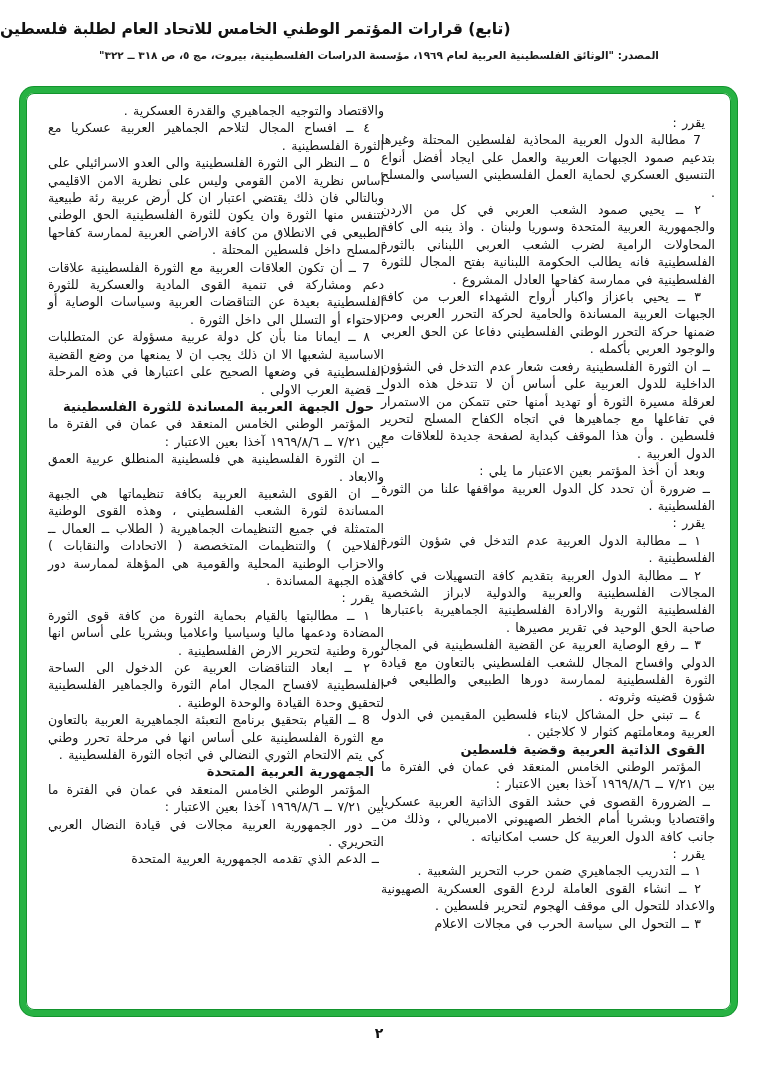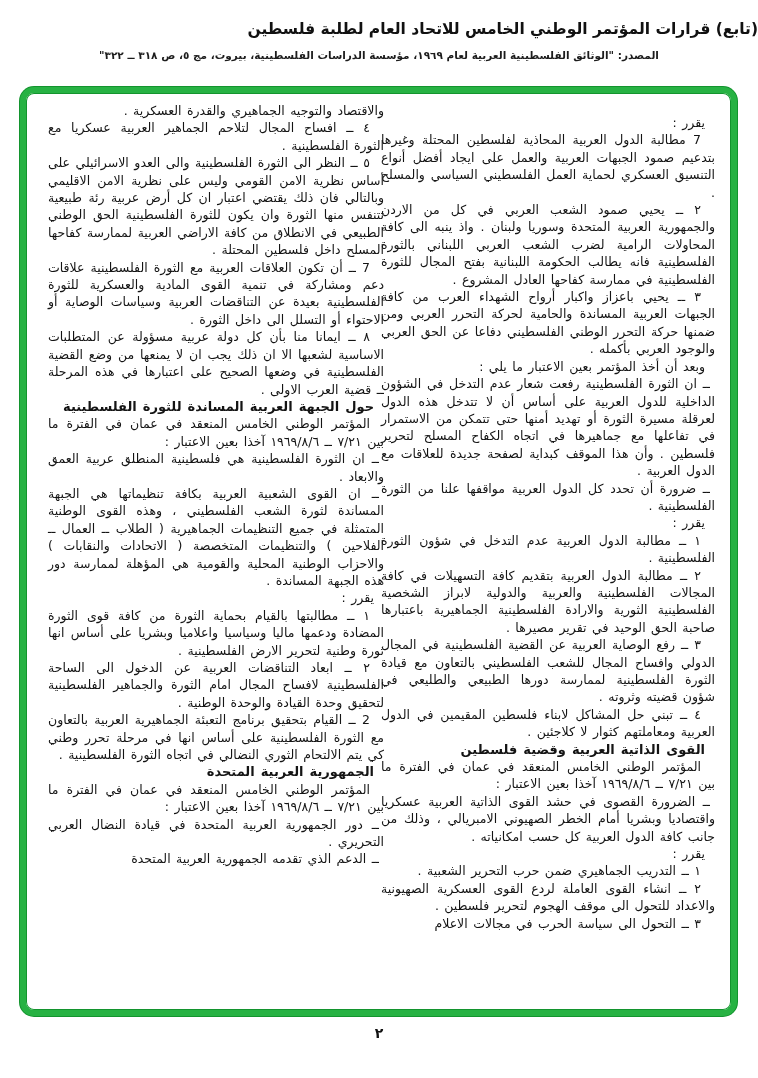--- a/index.html
+++ b/index.html
@@ -13,21 +13,21 @@
     height: 1078px;
     overflow: hidden;
     font-family: "DejaVu Sans", sans-serif;
     color: #151515;
   }
   .doc-title {
     position: absolute;
     top: 20px;
     left: 0;
     right: 0;
-    text-align: right;
+    text-align: left;
     direction: rtl;
     font-size: 15.5px;
     font-weight: bold;
     color: #111;
   }
   .doc-source {
     position: absolute;
     top: 49px;
     left: 0;
     right: 0;
@@ -105,33 +105,33 @@
       <div class="para body">٥ ــ النظر الى الثورة الفلسطينية والى العدو الاسرائيلي على أساس نظرية الامن القومي وليس على نظرية الامن الاقليمي وبالتالي فان ذلك يقتضي اعتبار ان كل أرض عربية رئة طبيعية تتنفس منها الثورة وان يكون للثورة الفلسطينية الحق الوطني الطبيعي في الانطلاق من كافة الاراضي العربية لممارسة كفاحها المسلح داخل فلسطين المحتلة .</div>
       <div class="para body">7 ــ أن تكون العلاقات العربية مع الثورة الفلسطينية علاقات دعم ومشاركة في تنمية القوى المادية والعسكرية للثورة الفلسطينية بعيدة عن التناقضات العربية وسياسات الوصاية أو الاحتواء أو التسلل الى داخل الثورة .</div>
       <div class="para body">٨ ــ ايمانا منا بأن كل دولة عربية مسؤولة عن المتطلبات الاساسية لشعبها الا ان ذلك يجب ان لا يمنعها من وضع القضية الفلسطينية في وضعها الصحيح على اعتبارها في هذه المرحلة ــ قضية العرب الاولى .</div>
       <div class="para heading">حول الجبهة العربية المساندة للثورة الفلسطينية</div>
       <div class="para body">المؤتمر الوطني الخامس المنعقد في عمان في الفترة ما بين ٧/٢١ ــ ١٩٦٩/٨/٦ آخذا بعين الاعتبار :</div>
       <div class="para body2">ــ ان الثورة الفلسطينية هي فلسطينية المنطلق عربية العمق والابعاد .</div>
       <div class="para body2">ــ ان القوى الشعبية العربية بكافة تنظيماتها هي الجبهة المساندة لثورة الشعب الفلسطيني ، وهذه القوى الوطنية المتمثلة في جميع التنظيمات الجماهيرية ( الطلاب ــ العمال ــ الفلاحين ) والتنظيمات المتخصصة ( الاتحادات والنقابات ) والاحزاب الوطنية المحلية والقومية هي المؤهلة لممارسة دور هذه الجبهة المساندة .</div>
       <div class="para decree">يقرر :</div>
       <div class="para body">١ ــ مطالبتها بالقيام بحماية الثورة من كافة قوى الثورة المضادة ودعمها ماليا وسياسيا واعلاميا وبشريا على أساس انها ثورة وطنية لتحرير الارض الفلسطينية .</div>
       <div class="para body">٢ ــ ابعاد التناقضات العربية عن الدخول الى الساحة الفلسطينية لافساح المجال امام الثورة والجماهير الفلسطينية لتحقيق وحدة القيادة والوحدة الوطنية .</div>
-      <div class="para body">2 ــ القيام بتحقيق برنامج التعبئة الجماهيرية العربية بالتعاون مع الثورة الفلسطينية على أساس انها في مرحلة تحرر وطني كي يتم الالتحام الثوري النضالي في اتجاه الثورة الفلسطينية .</div>
+      <div class="para body">8 ــ القيام بتحقيق برنامج التعبئة الجماهيرية العربية بالتعاون مع الثورة الفلسطينية على أساس انها في مرحلة تحرر وطني كي يتم الالتحام الثوري النضالي في اتجاه الثورة الفلسطينية .</div>
       <div class="para heading">الجمهورية العربية المتحدة</div>
       <div class="para body">المؤتمر الوطني الخامس المنعقد في عمان في الفترة ما بين ٧/٢١ ــ ١٩٦٩/٨/٦ آخذا بعين الاعتبار :</div>
-      <div class="para body2">ــ دور الجمهورية العربية المتحدة في قيادة النضال العربي التحريري .</div>
+      <div class="para body2">ــ دور الجمهورية العربية مجالات في قيادة النضال العربي التحريري .</div>
       <div class="para body2">ــ الدعم الذي تقدمه الجمهورية العربية المتحدة</div>
     </div>
   <div class="col col-right">
       <div class="para decree">يقرر :</div>
       <div class="para body">7 مطالبة الدول العربية المحاذية لفلسطين المحتلة وغيرها بتدعيم صمود الجبهات العربية والعمل على ايجاد أفضل أنواع التنسيق العسكري لحماية العمل الفلسطيني السياسي والمسلح .</div>
       <div class="para body">٢ ــ يحيي صمود الشعب العربي في كل من الاردن والجمهورية العربية المتحدة وسوريا ولبنان . واذ ينبه الى كافة المحاولات الرامية لضرب الشعب العربي اللبناني بالثورة الفلسطينية فانه يطالب الحكومة اللبنانية بفتح المجال للثورة الفلسطينية في ممارسة كفاحها العادل المشروع .</div>
       <div class="para body">٣ ــ يحيي باعزاز واكبار أرواح الشهداء العرب من كافة الجبهات العربية المساندة والحامية لحركة التحرر العربي ومن ضمنها حركة التحرر الوطني الفلسطيني دفاعا عن الحق العربي والوجود العربي بأكمله .</div>
+      <div class="para body2">ــ ان الثورة الفلسطينية رفعت شعار عدم التدخل في الشؤون الداخلية للدول العربية على أساس أن لا تتدخل هذه الدول لعرقلة مسيرة الثورة أو تهديد أمنها حتى تتمكن من الاستمرار في تفاعلها مع جماهيرها في اتجاه الكفاح المسلح لتحرير فلسطين . وأن هذا الموقف كبداية لصفحة جديدة للعلاقات مع الدول العربية .</div>
       <div class="para decree">وبعد أن أخذ المؤتمر بعين الاعتبار ما يلي :</div>
-      <div class="para body2">ــ ان الثورة الفلسطينية رفعت شعار عدم التدخل في الشؤون الداخلية للدول العربية على أساس أن لا تتدخل هذه الدول لعرقلة مسيرة الثورة أو تهديد أمنها حتى تتمكن من الاستمرار في تفاعلها مع جماهيرها في اتجاه الكفاح المسلح لتحرير فلسطين . وأن هذا الموقف كبداية لصفحة جديدة للعلاقات مع الدول العربية .</div>
       <div class="para body2">ــ ضرورة أن تحدد كل الدول العربية مواقفها علنا من الثورة الفلسطينية .</div>
       <div class="para decree">يقرر :</div>
       <div class="para body">١ ــ مطالبة الدول العربية عدم التدخل في شؤون الثورة الفلسطينية .</div>
       <div class="para body">٢ ــ مطالبة الدول العربية بتقديم كافة التسهيلات في كافة المجالات الفلسطينية والعربية والدولية لابراز الشخصية الفلسطينية الثورية والارادة الفلسطينية الجماهيرية باعتبارها صاحبة الحق الوحيد في تقرير مصيرها .</div>
       <div class="para body">٣ ــ رفع الوصاية العربية عن القضية الفلسطينية في المجال الدولي وافساح المجال للشعب الفلسطيني بالتعاون مع قيادة الثورة الفلسطينية لممارسة دورها الطبيعي والطليعي في شؤون قضيته وثروته .</div>
       <div class="para body">٤ ــ تبني حل المشاكل لابناء فلسطين المقيمين في الدول العربية ومعاملتهم كثوار لا كلاجئين .</div>
       <div class="para heading">القوى الذاتية العربية وقضية فلسطين</div>
       <div class="para body">المؤتمر الوطني الخامس المنعقد في عمان في الفترة ما بين ٧/٢١ ــ ١٩٦٩/٨/٦ آخذا بعين الاعتبار :</div>
       <div class="para body2">ــ الضرورة القصوى في حشد القوى الذاتية العربية عسكريا واقتصاديا وبشريا أمام الخطر الصهيوني الامبريالي ، وذلك من جانب كافة الدول العربية كل حسب امكانياته .</div>
       <div class="para decree">يقرر :</div>

